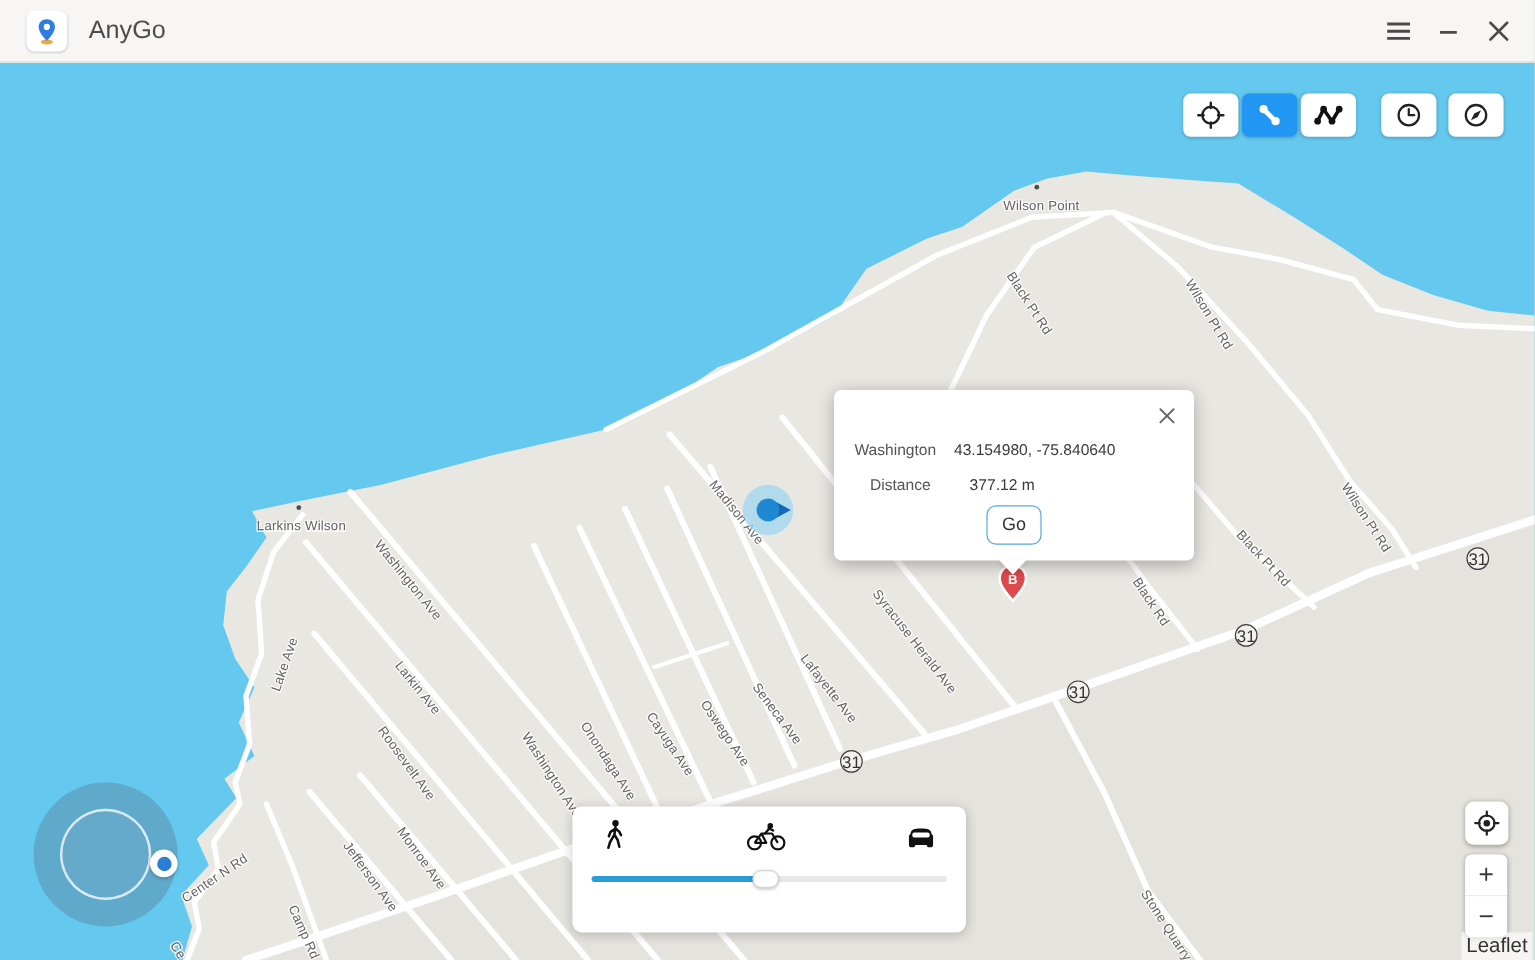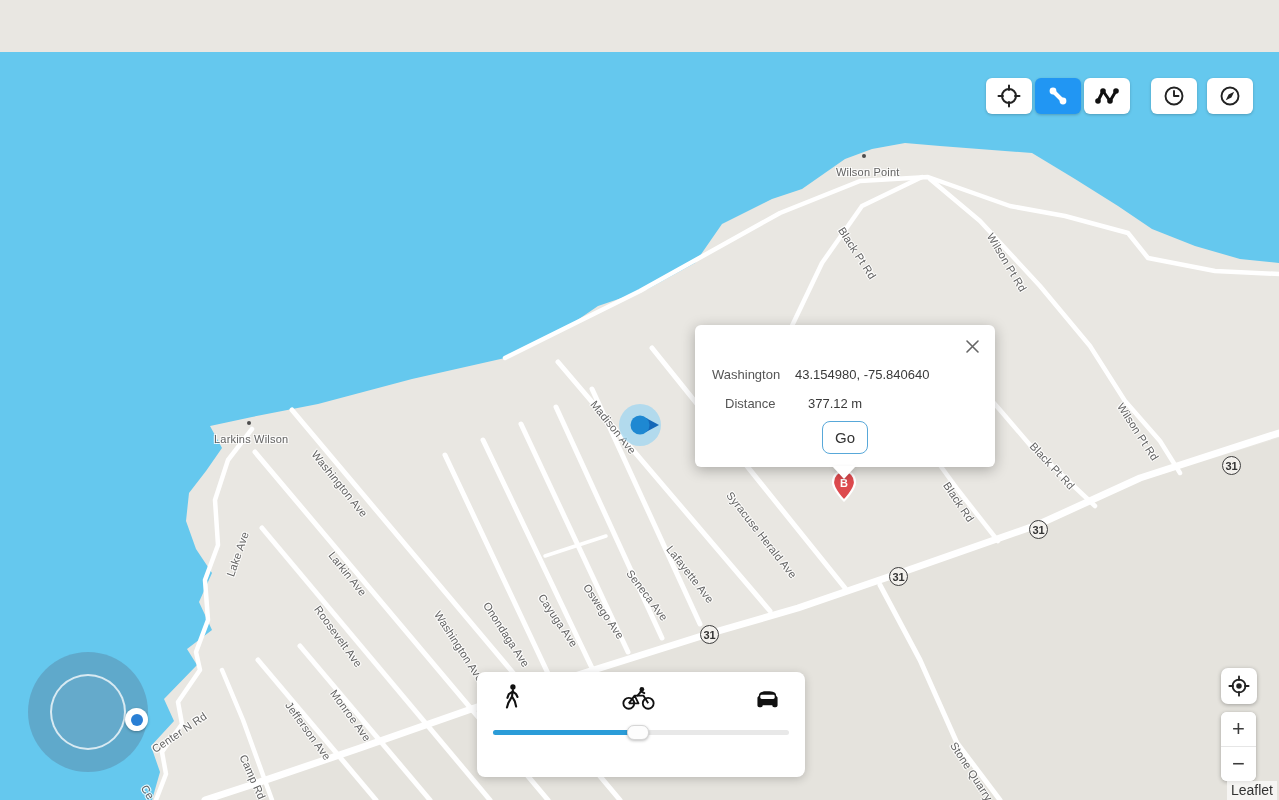--- a/index.html
+++ b/index.html
@@ -18,21 +18,21 @@
 
   
   .map { position:absolute; top:52px; left:0; width:1279px; height:748px; overflow:hidden; }
   .map-svg { position:absolute; top:0; left:0; }
   .mlabel { position:absolute; top:0; left:0; font-size:11px; color:#636363; white-space:nowrap;
     transform-origin:0 50%; letter-spacing:.2px;
     text-shadow:-1px -1px 0 rgba(255,255,255,.85), 1px -1px 0 rgba(255,255,255,.85),
                 -1px 1px 0 rgba(255,255,255,.85), 1px 1px 0 rgba(255,255,255,.85); }
   .mpoint { position:absolute; width:4px; height:4px; border-radius:50%; background:#4c4c4c; }
   .shield { position:absolute; width:19px; height:19px; border:1.5px solid #3e3e3e; border-radius:50%;
-    background:#f3f1ed; color:#333; font-size:11px; font-weight:bold;
+    background:#f3f1ed; color:#333; font-size:14px; font-weight:normal;
     display:flex; align-items:center; justify-content:center; }
 
   
   .searchbar { position:absolute; top:24px; left:24px; display:flex; z-index:20;
     box-shadow:0 2px 6px rgba(0,0,0,.18); border-radius:5px; }
   .search-input { width:316px; height:40px; border:none; outline:none; border-radius:5px 0 0 5px;
     padding:0 12px; font-size:13px; color:#333; font-family:"Liberation Sans",sans-serif; }
   .search-input::placeholder { color:#9b9b9b; }
   .search-btn { width:74px; height:40px; border:none; background:#2196f3; color:#fff; font-size:14px;
     border-radius:0 5px 5px 0; cursor:pointer; font-family:"Liberation Sans",sans-serif; }
@@ -93,21 +93,21 @@
   .locate-btn { position:absolute; left:1221px; top:616px; width:36px; height:36px; background:#fff;
     border-radius:7px; box-shadow:0 1px 4px rgba(0,0,0,.3); display:flex; align-items:center;
     justify-content:center; cursor:pointer; z-index:20; }
   .zoom-ctl { position:absolute; left:1221px; top:660px; width:35px; height:69px; background:#fff;
     border-radius:6px; box-shadow:0 1px 4px rgba(0,0,0,.3); overflow:hidden; z-index:20; }
   .zoom-btn { width:35px; height:34px; display:flex; align-items:center; justify-content:center;
     font-size:22px; color:#3c3c3c; cursor:pointer; background:#fff; border:none;
     font-family:"Liberation Sans",sans-serif; }
   .zoom-btn.zin { border-bottom:1px solid #e6e6e6; height:35px; }
   .attribution { position:absolute; right:2px; bottom:0; background:rgba(255,255,255,.65);
-    font-size:14px; color:#333; padding:1px 4px 2px 4px; z-index:20; cursor:pointer; }
+    font-size:17px; color:#333; padding:1px 4px 2px 4px; z-index:20; cursor:pointer; }
 </style>
 </head>
 <body>
 
 <div class="app">
 
   <div class="map">
     <svg class="map-svg" width="1279" height="748" viewBox="0 0 1279 748">
       <rect x="0" y="0" width="1279" height="748" fill="#65c8ee"></rect>
       <path d="M505,306 L560,280 L598,254 L648,237 L695,211 L722,172 L772,147 L802,137 L845,107 L872,97 L905,91 L940,94 L1005,99 L1032,101 L1075,127 L1118,154 L1152,177 L1195,194 L1240,207 L1279,211 L1279,748 L152,748 L160,720 L151,694 L174,669 L164,647 L197,613 L187,597 L212,578 L199,550 L212,521 L196,497 L186,469 L189,441 L206,419 L222,396 L210,374 L252,365 L318,352 L412,327 Z" fill="#e9e7e2"></path>
@@ -291,13 +291,40 @@
         <path d="M12 1.5 L12 5.5 M12 18.5 L12 22.5 M1.5 12 L5.5 12 M18.5 12 L22.5 12" stroke="#222" stroke-width="2" stroke-linecap="round"></path>
       </svg>
     </div>
     <div class="zoom-ctl">
       <button class="zoom-btn zin">+</button>
       <button class="zoom-btn">−</button>
     </div>
     <div class="attribution">Leaflet</div>
   </div>
 
+  <div class="titlebar">
+    <div class="logo">
+      <svg width="24" height="24" viewBox="0 0 24 24">
+        <ellipse cx="12" cy="21" rx="5" ry="2" fill="#f0a63c"></ellipse>
+        <path d="M12 2 C8 2 5.2 4.8 5.2 8.4 C5.2 13.4 12 20 12 20 C12 20 18.8 13.4 18.8 8.4 C18.8 4.8 16 2 12 2 Z" fill="#2f7de1"></path>
+        <circle cx="12" cy="8.4" r="2.6" fill="#ffffff"></circle>
+      </svg>
+    </div>
+    <div class="app-title">AnyGo</div>
+    <div class="win-controls">
+      <div class="win-btn">
+        <svg width="21" height="16" viewBox="0 0 21 16">
+          <path d="M1 2 L20 2 M1 8 L20 8 M1 14 L20 14" stroke="#4a4a4a" stroke-width="2.4"></path>
+        </svg>
+      </div>
+      <div class="win-btn">
+        <svg width="16" height="16" viewBox="0 0 16 16">
+          <path d="M1 9 L15 9" stroke="#4a4a4a" stroke-width="2.4"></path>
+        </svg>
+      </div>
+      <div class="win-btn">
+        <svg width="18" height="18" viewBox="0 0 18 18">
+          <path d="M2 2 L16 16 M16 2 L2 16" stroke="#4a4a4a" stroke-width="2.2" stroke-linecap="round"></path>
+        </svg>
+      </div>
+    </div>
+  </div>
 </div>
 
 </body></html>

